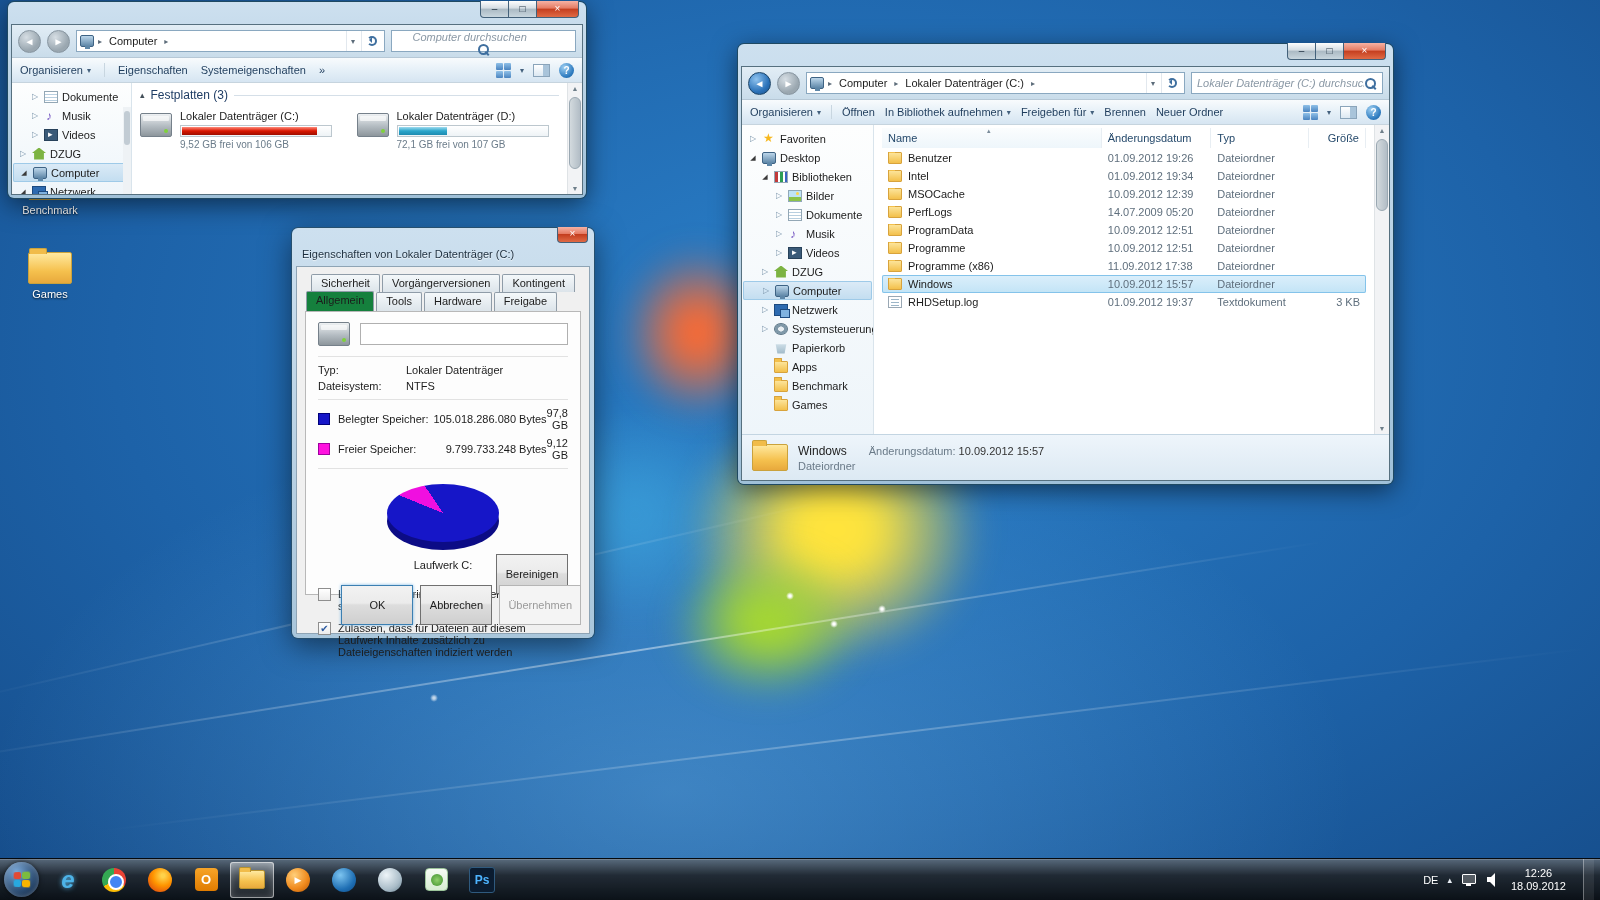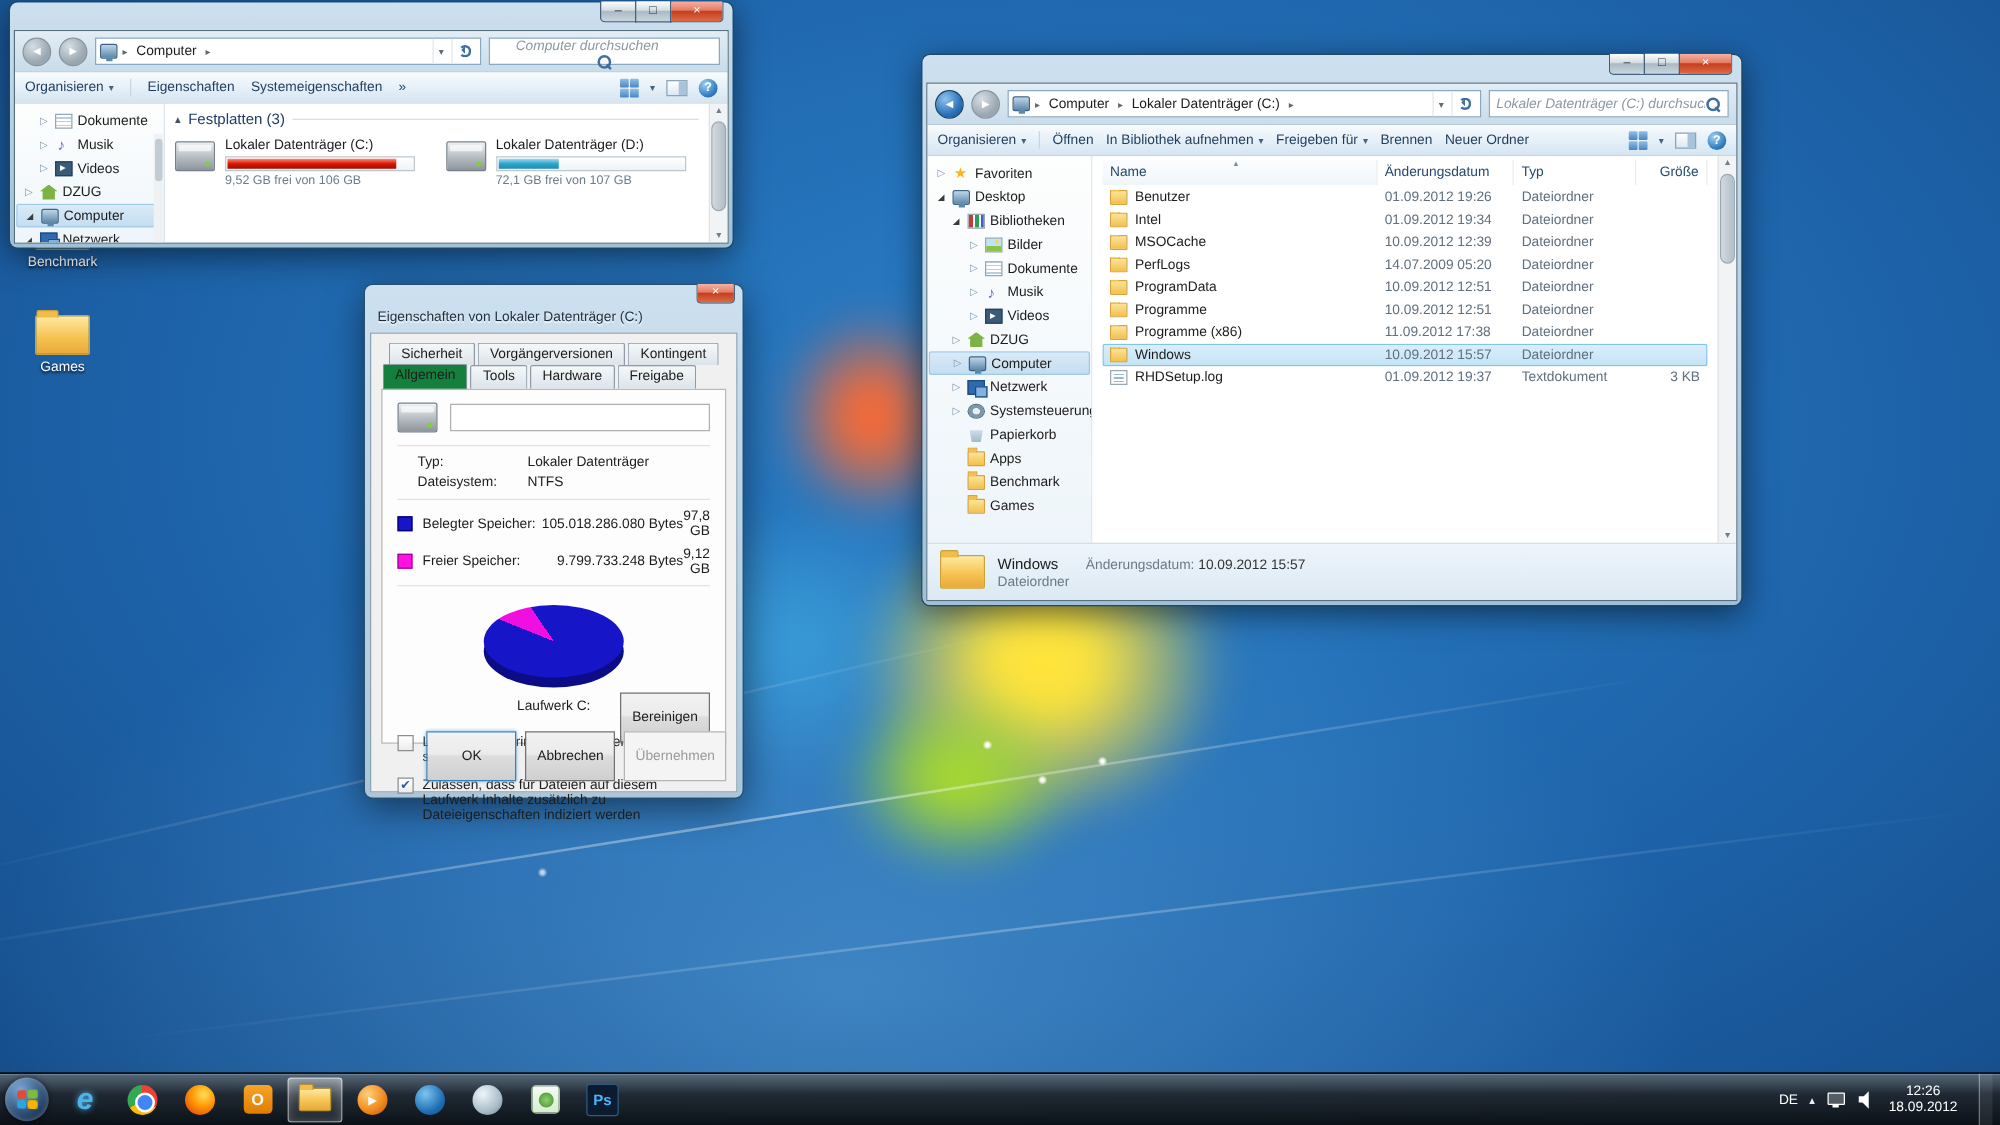--- a/index.html
+++ b/index.html
@@ -177,21 +177,21 @@
   .dlg-body { background:#f0f0f0; border:1px solid #8ea4b5; height:calc(100% - 25px); position:relative; }
   .tabs-back { position:absolute; left:14px; top:7px; display:flex; }
   .tabs-front { position:absolute; left:9px; top:25px; display:flex; z-index:2; }
   .tab { border:1px solid #8f9ca8; border-bottom:none; background:linear-gradient(#f4f8fa,#dce4ea);
          padding:2px 9px 3px; border-radius:2px 2px 0 0; margin-right:2px; font-size:11px; white-space:nowrap; }
   .tab.active { background:#15803d; position:relative; padding-bottom:5px; margin-top:-1px; }
   .panel { position:absolute; left:8px; right:8px; top:44px; bottom:38px; background:#fdfdfd; border:1px solid #b8b8b8; padding:10px 12px; }
   .icon-row { display:flex; gap:10px; align-items:center; margin:0 0 10px; }
   .lbl-input { flex:1; height:22px; border:1px solid #b0b0b0; background:#fff; font-family:"Liberation Sans",sans-serif; padding:0 4px; }
   .sep { border:none; border-top:1px solid #e2e2e2; margin:7px 0; }
-  .kv { display:flex; margin:4px 16px; }
+  .kv { display:flex; margin:4px 0; }
   .kv .k { width:88px; }
   .legend { display:flex; align-items:center; margin:6px 0; }
   .sq { width:12px; height:12px; border:1px solid #444; margin-right:8px; flex:none; }
   .sq-used { background:#1616c8; border-color:#00007a; }
   .sq-free { background:#ff12df; border-color:#a000a0; }
   .legend .k { width:96px; }
   .legend .bytes { width:116px; text-align:right; }
   .legend .gb { flex:1; text-align:right; }
   .pie-wrap { position:relative; height:76px; margin-top:4px; }
   .pie-base { position:absolute; left:50%; transform:translateX(-50%); top:16px; width:112px; height:58px; border-radius:50%; background:#0c0c86; }

